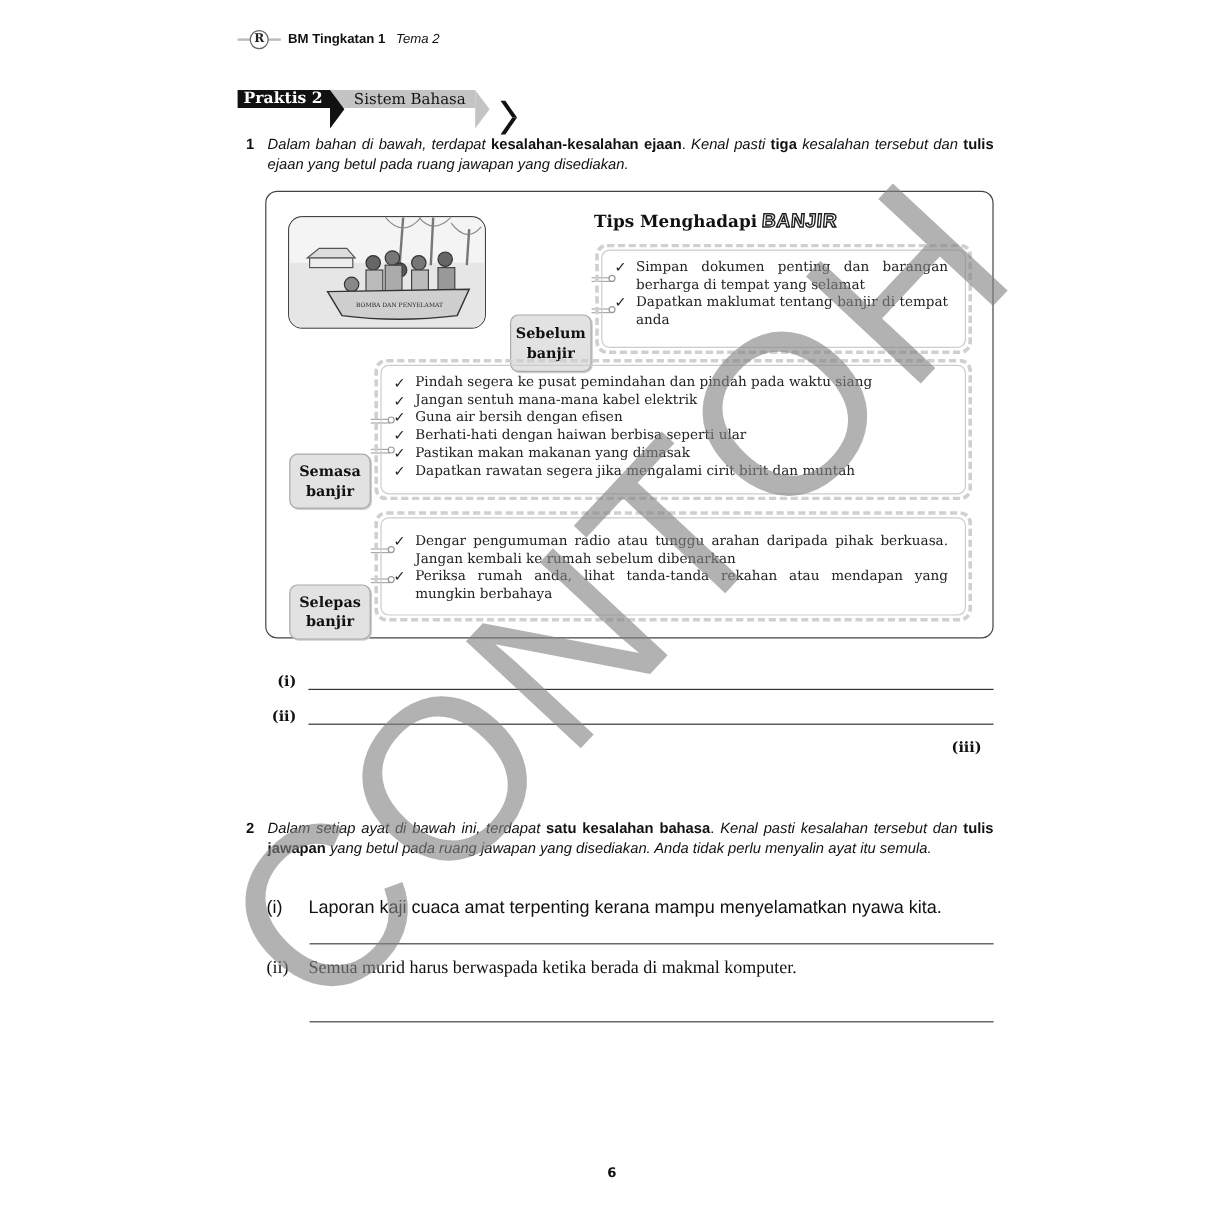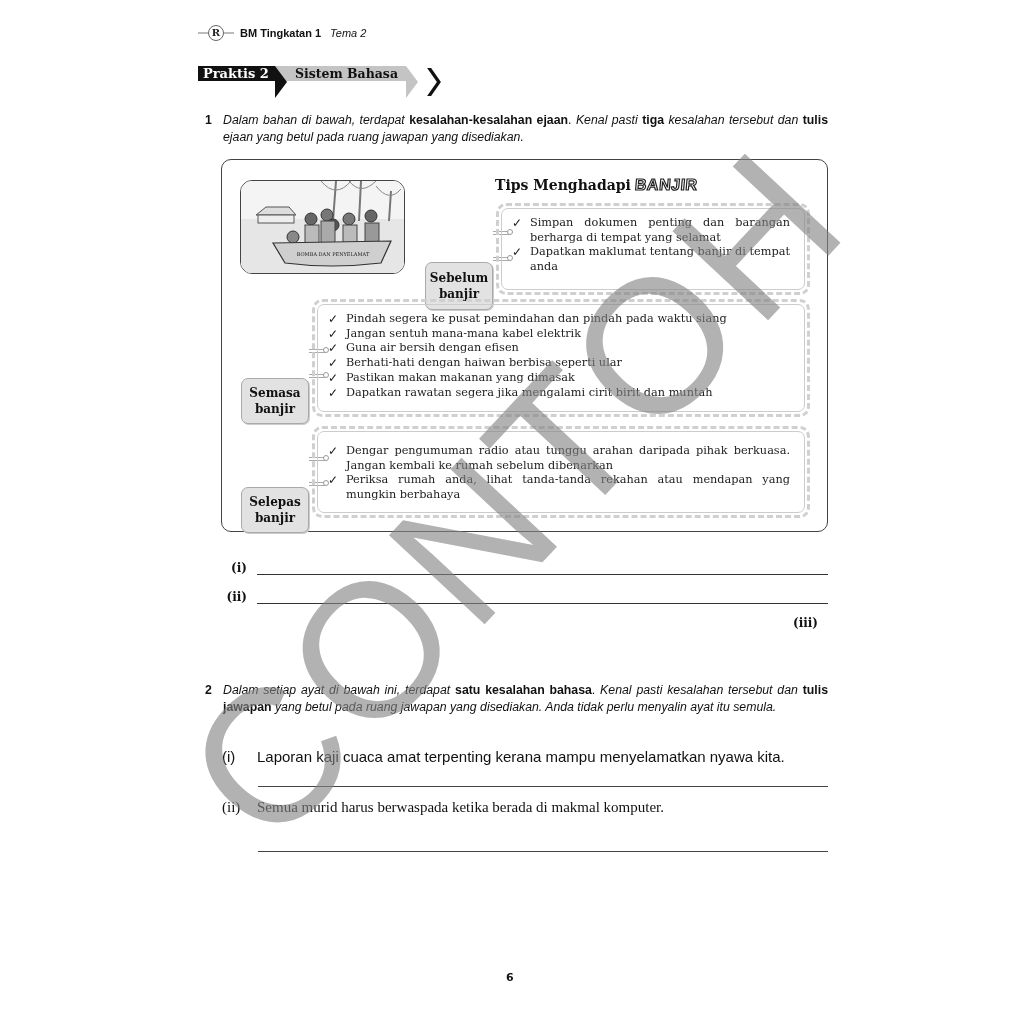--- a/index.html
+++ b/index.html
@@ -5,24 +5,24 @@
   html, body { margin: 0; padding: 0; background: #ffffff; }
   body { width: 1024px; height: 1024px; position: relative; overflow: hidden; font-family: "DejaVu Serif", serif; color: #111; }
 
   .page-header { position: absolute; left: 198px; top: 26px; display: flex; align-items: center; gap: 6px; font-family: "Liberation Sans", sans-serif; font-size: 11px; }
   .logo { width: 36px; height: 14px; position: relative; display: inline-flex; align-items: center; justify-content: center; }
   .logo::before { content: ""; position: absolute; left: 0; right: 0; top: 6px; height: 2px; background: #bbb; }
   .logo .logo-circle { position: relative; width: 14px; height: 14px; border: 1.5px solid #666; border-radius: 50%; background: #fff; font-family: "DejaVu Serif", serif; font-weight: bold; font-size: 10px; line-height: 14px; text-align: center; color: #222; }
   .header-title { font-weight: bold; }
   .header-theme { font-style: italic; margin-left: 3px; text-align: center; }
 
-  .banner { position: absolute; left: 198px; top: 66px; height: 32px; display: flex; align-items: flex-start; }
+  .banner { position: absolute; left: 198px; top: 66px; height: 32px; display: flex; align-items: center; }
   .banner-left { background: #111; color: #fff; font-weight: bold; font-size: 13px; padding: 0 6px 0 5px; display: flex; align-items: center; position: relative; z-index: 2; }
   .banner-left::after { content: ""; position: absolute; right: -12px; top: 0; border-top: 16px solid transparent; border-bottom: 16px solid transparent; border-left: 12px solid #111; }
-  .banner-right { background: #c4c4c4; font-weight: bold; font-size: 12.5px; padding: 0 8px 0 20px; display: flex; align-items: center; position: relative; color: #111; }
+  .banner-right { background: #c4c4c4; font-weight: normal; font-size: 12.5px; padding: 0 8px 0 20px; display: flex; align-items: center; position: relative; color: #111; }
   .banner-right::after { content: ""; position: absolute; right: -12px; top: 0; border-top: 16px solid transparent; border-bottom: 16px solid transparent; border-left: 12px solid #c4c4c4; }
   .banner-chevron { width: 20px; position: relative; margin-left: 12px; }
   .banner-chevron::before { content: ""; position: absolute; left: 0; top: 2px; width: 14px; height: 14px; border-right: 4px solid #111; transform: skewX(35deg); }
   .banner-chevron::after { content: ""; position: absolute; left: 0; top: 16px; width: 14px; height: 14px; border-right: 4px solid #111; transform: skewX(-35deg); }
 
   .q { position: absolute; font-family: "Liberation Sans", sans-serif; font-size: 12.3px; line-height: 17px; }
   .q .num { position: absolute; left: 0; top: 0; font-weight: bold; }
   .q .text { margin-left: 18px; text-align: justify; }
   .q i { font-style: italic; }
   .q b { font-weight: bold; font-style: normal; }

